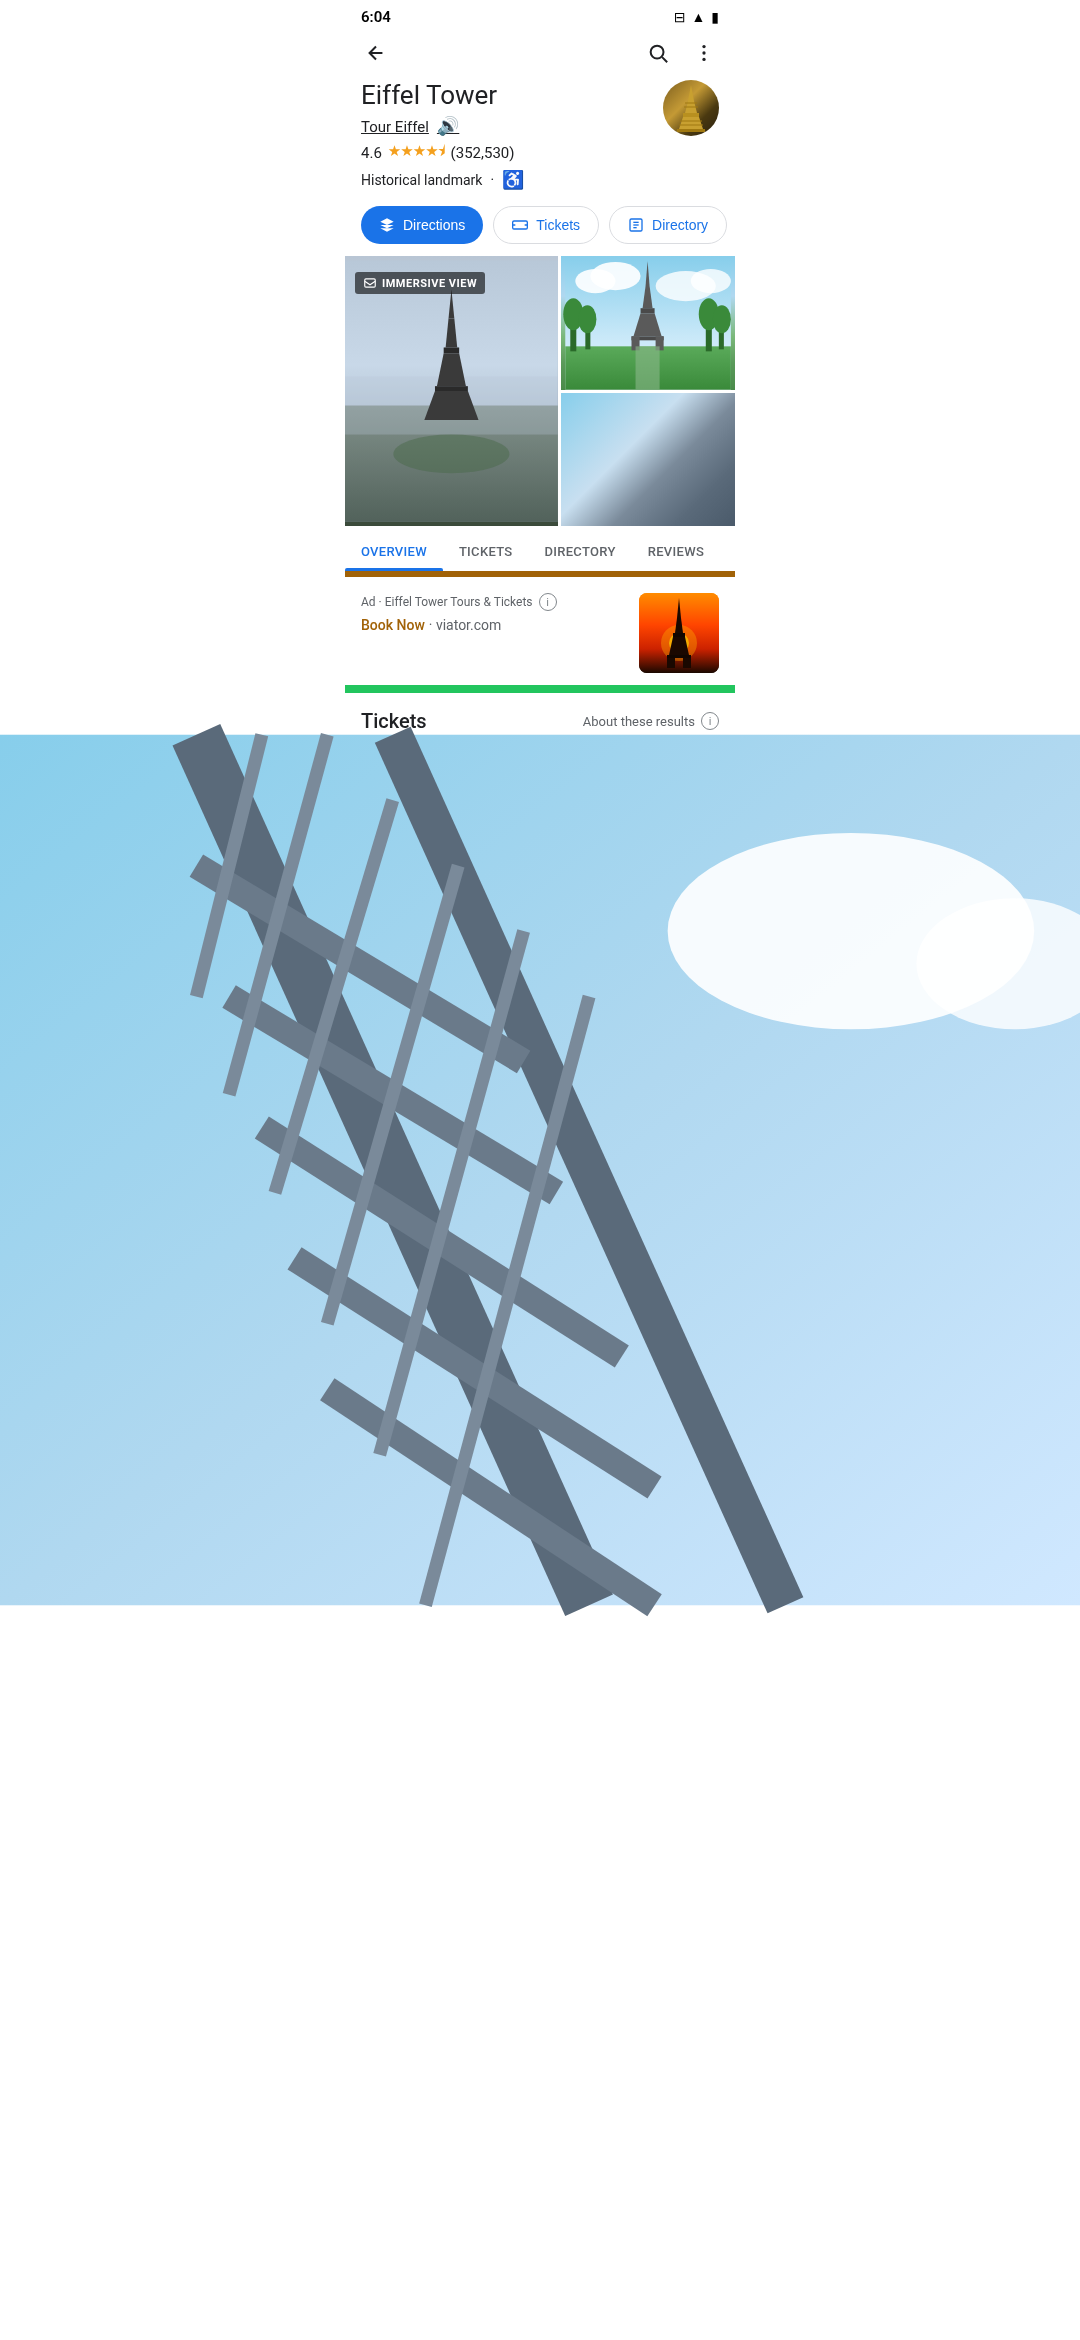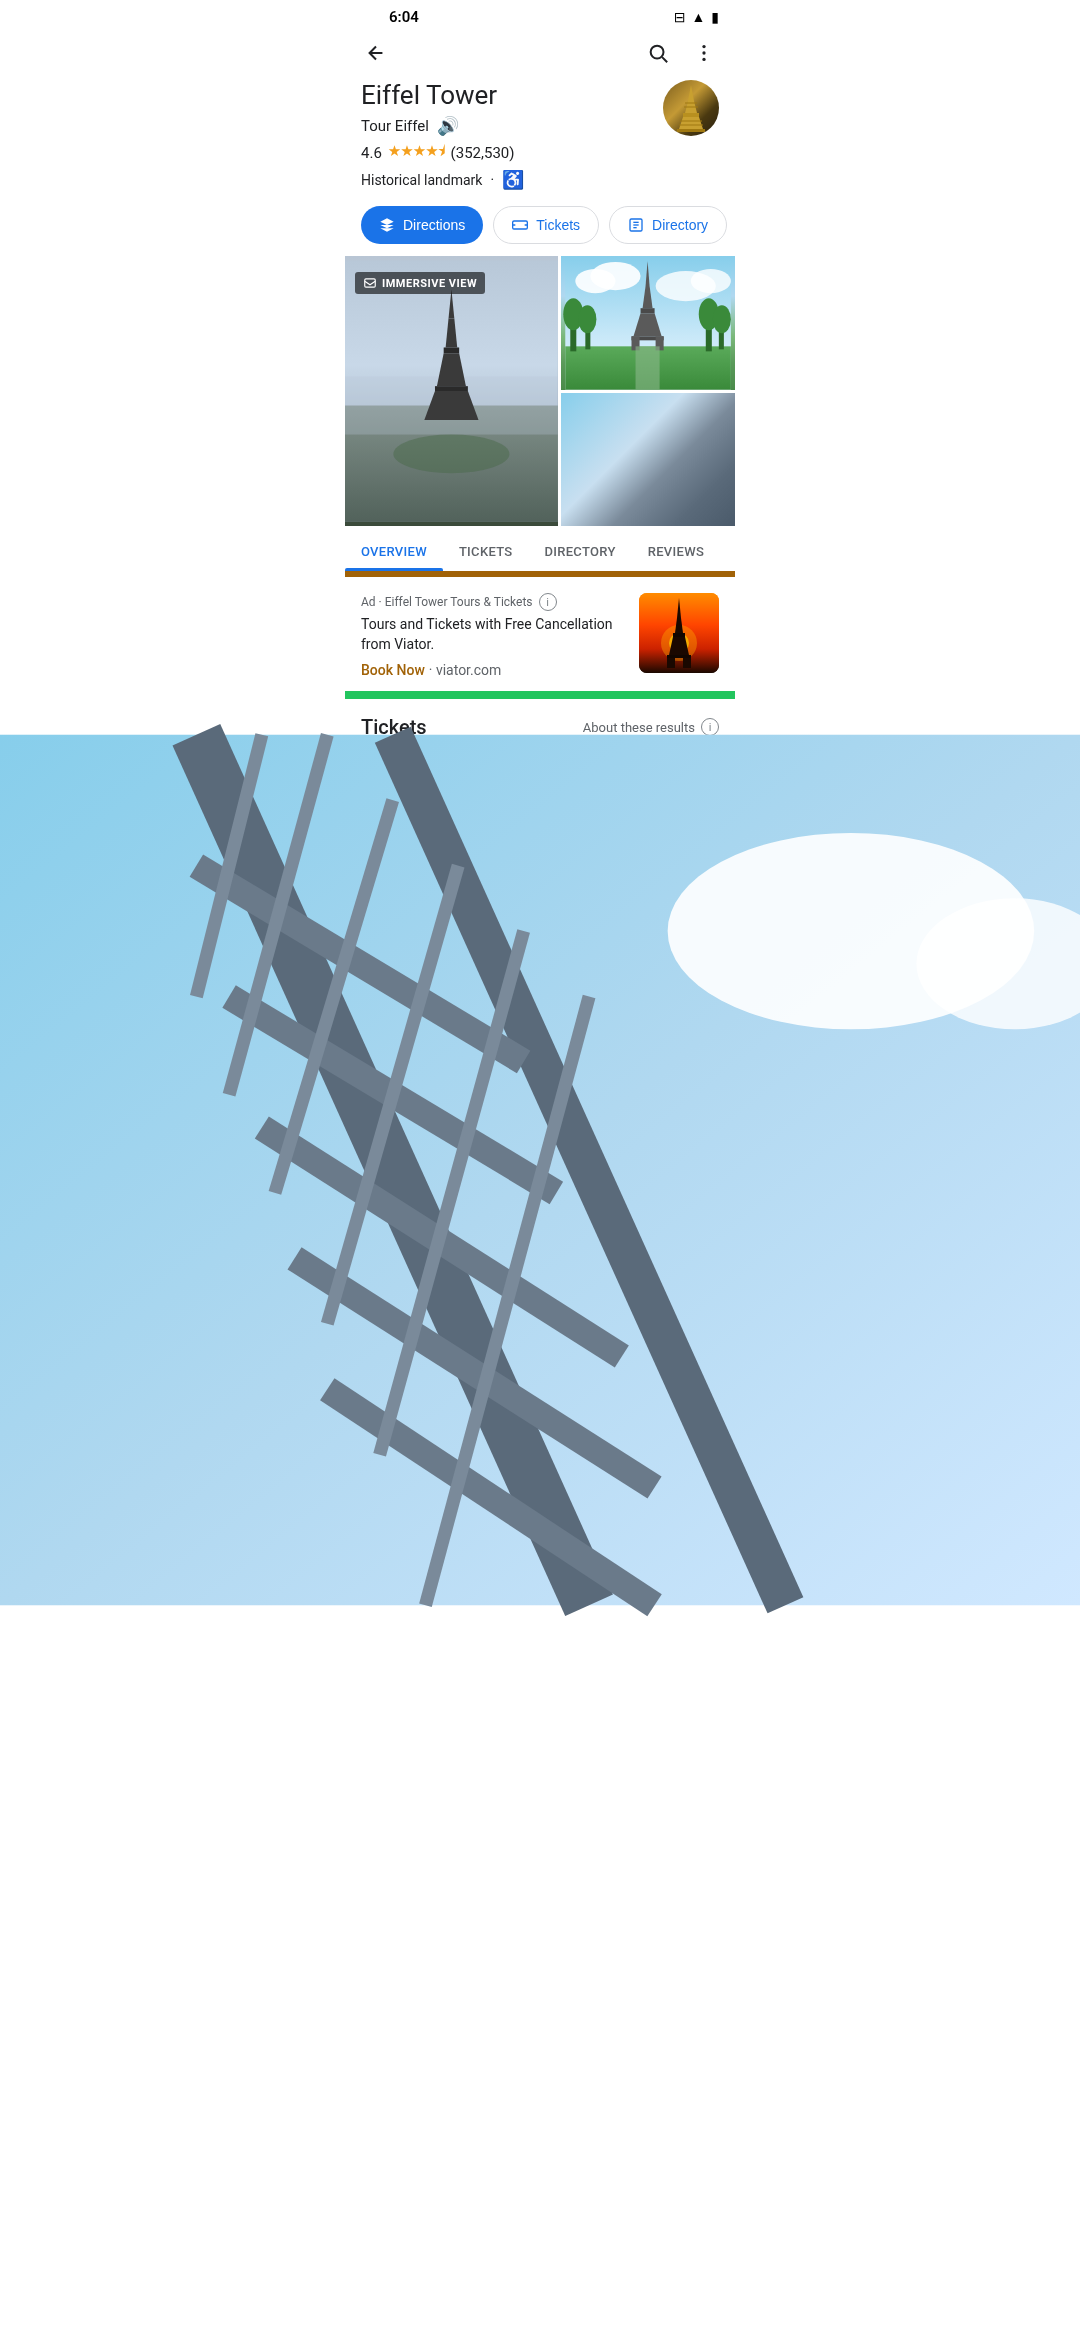--- a/index.html
+++ b/index.html
@@ -14,21 +14,21 @@
 
     
     .status-bar {
       display: flex;
       justify-content: space-between;
       align-items: center;
       padding: 8px 16px 4px;
       font-size: 13px;
       font-weight: 500;
     }
-    .status-left { font-size: 15px; font-weight: 600; margin-left: 28px; }
+    .status-left { font-size: 15px; font-weight: 600; }
     .status-icons { display: flex; gap: 6px; align-items: center; }
 
     
     .top-bar {
       display: flex;
       align-items: center;
       justify-content: space-between;
       padding: 8px 16px 8px;
     }
     .top-bar-left { display: flex; align-items: center; }
@@ -52,25 +52,26 @@
     }
     .place-info { flex: 1; }
     .place-title {
       font-size: 26px;
       font-weight: 400;
       color: #202124;
       line-height: 1.2;
     }
     .place-subtitle {
       display: flex;
-      align-items: center;
+      align-items: flex-end;
       gap: 8px;
       margin-top: 4px;
       font-size: 15px;
       color: #202124;
+      text-decoration: underline;
     }
     .sound-icon {
       color: #1a73e8;
       font-size: 18px;
     }
     .rating-row {
       display: flex;
       align-items: center;
       gap: 6px;
       margin-top: 4px;
@@ -606,21 +607,20 @@
     
   </div>
 </div>
 
 <div class="ad-section">
   <div class="ad-content">
     <div class="ad-label">
       <span>Ad · Eiffel Tower Tours &amp; Tickets</span>
       <div class="info-icon">i</div>
     </div>
-    <div class="ad-body">Tours and Tickets with Free Cancellation from Viator.</div>
     <span class="ad-link">Book Now</span>
     <span class="ad-domain"> · </span>
     <span class="ad-domain">viator.com</span>
   </div>
   <div class="ad-image">
     
     <svg width="80" height="80" viewBox="0 0 80 80">
       <defs>
         <linearGradient id="sunset" x1="0" y1="0" x2="0" y2="1">
           <stop offset="0%" stop-color="#ff8c00"></stop>

